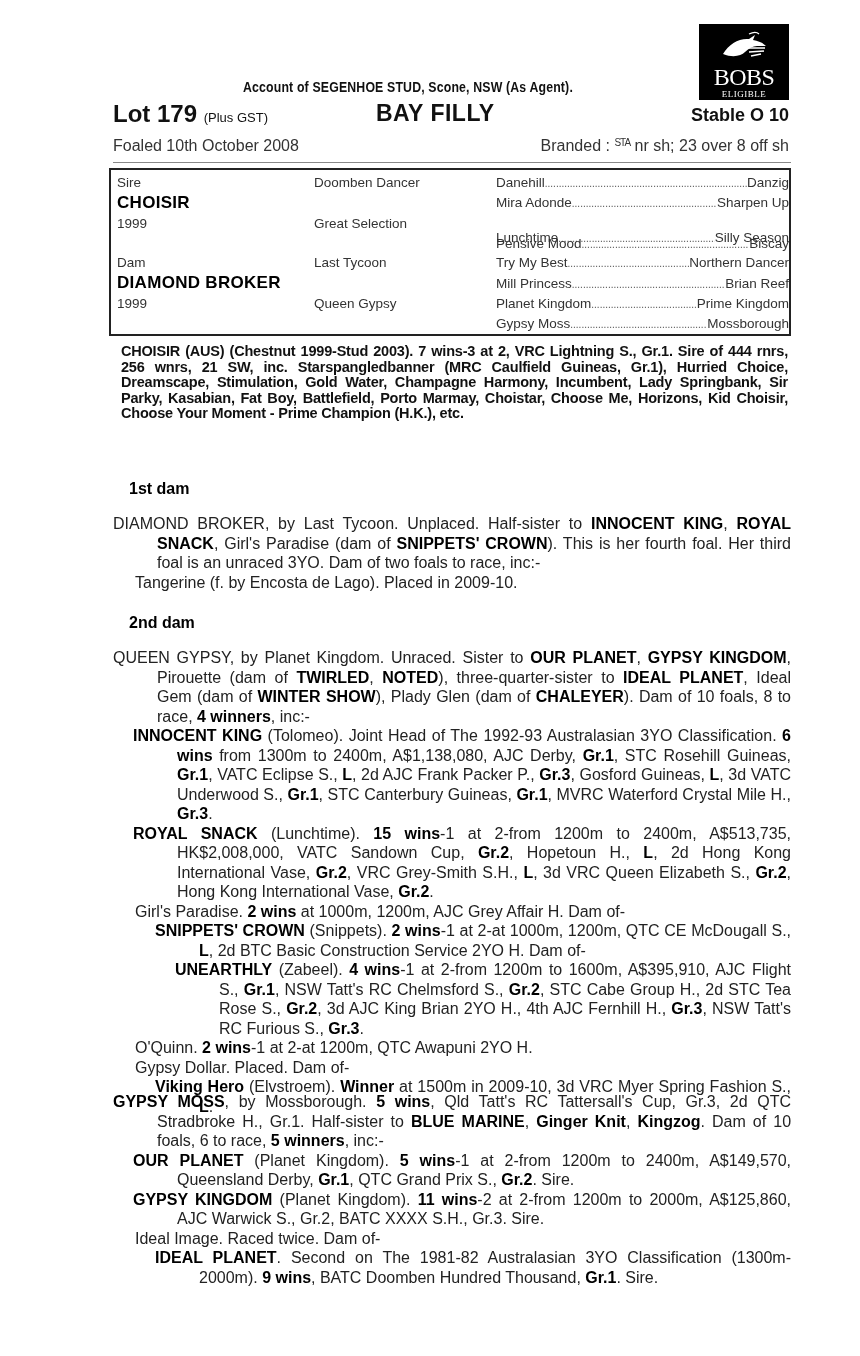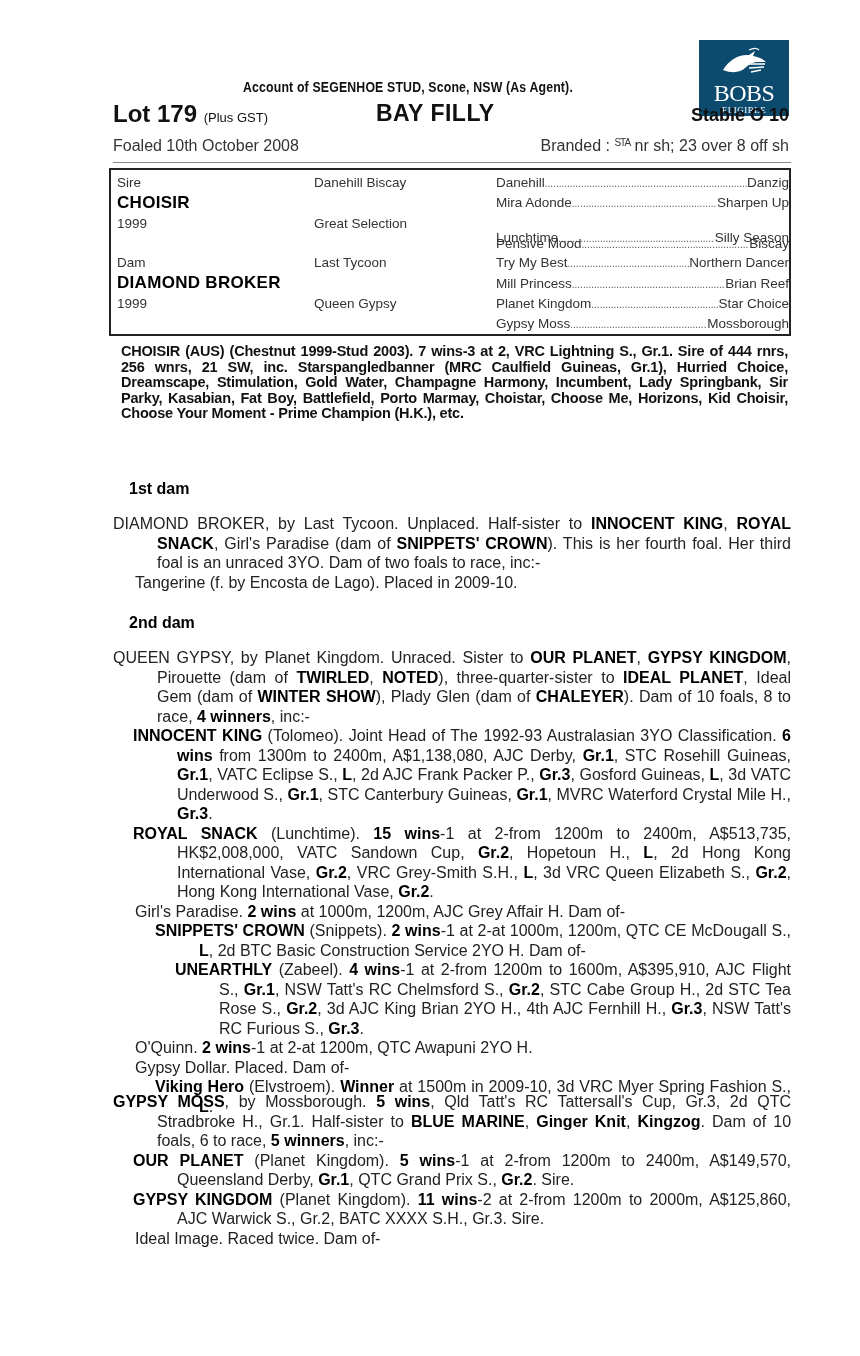--- a/index.html
+++ b/index.html
@@ -1,17 +1,17 @@
 <!DOCTYPE html>
 <html><head>
   <meta charset="utf-8">
   <style>
     html, body { margin: 0; padding: 0; background: #ffffff; }
     body { width: 860px; height: 1356px; position: relative; overflow: hidden; color: #111; font-family: "Liberation Sans", sans-serif; }
-    .logo { position: absolute; left: 699px; top: 24px; width: 90px; height: 76px; background: #0c4a6e; color: #fff; text-align: center; margin-top: 16px; }
+    .logo { position: absolute; left: 699px; top: 24px; width: 90px; height: 76px; background: #000000; color: #fff; text-align: center; }
     .logo svg { display: block; margin: 6px auto 0; }
     .logo .bobs { font-family: "Liberation Serif", serif; font-size: 24px; line-height: 22px; letter-spacing: -0.5px; margin-top: 2px; }
     .logo .elig { font-family: "Liberation Serif", serif; font-size: 9px; letter-spacing: 0.5px; margin-top: 1px; }
     .account { position: absolute; left: 243px; top: 78px; font-family: "Liberation Sans", sans-serif; font-weight: bold; font-size: 15px; transform: scaleX(0.82); transform-origin: left top; white-space: nowrap; letter-spacing: 0.2px; }
     .lotline { position: absolute; left: 113px; top: 100px; width: 678px; height: 30px; }
     .lot { position: absolute; left: 0; top: 0; font-weight: bold; font-size: 24px; }
     .lot .gst { font-weight: normal; font-size: 13px; }
     .sex { position: absolute; left: 263px; top: 0; font-weight: bold; font-size: 23px; letter-spacing: 0.5px; }
     .stable { position: absolute; right: 2px; top: 5px; font-weight: bold; font-size: 18px; }
     .foaled { position: absolute; left: 113px; top: 137px; font-size: 16px; color: #333; }
@@ -68,21 +68,21 @@
 <div class="rule"></div>
 
 <div class="pedigree">
   <div class="c" style="left:6px;top:5px;">Sire</div>
   <div class="c big" style="left:6px;top:23px;">CHOISIR</div>
   <div class="c" style="left:6px;top:46px;">1999</div>
   <div class="c" style="left:6px;top:85px;">Dam</div>
   <div class="c big" style="left:6px;top:103px;">DIAMOND BROKER</div>
   <div class="c" style="left:6px;top:126px;">1999</div>
 
-  <div class="c" style="left:203px;top:5px;">Danehill Biscay</div>
+  <div class="c" style="left:203px;top:5px;">Doomben Dancer</div>
   <div class="c" style="left:203px;top:46px;">Great Selection</div>
   <div class="c" style="left:203px;top:85px;">Last Tycoon</div>
   <div class="c" style="left:203px;top:126px;">Queen Gypsy</div>
 
   <div class="g3" style="top:5px;">
       <span class="l">Danehill</span>
       <span class="dots"></span>
       <span class="r">Danzig</span>
     </div>
   <div class="g3" style="top:25px;">
@@ -106,21 +106,21 @@
       <span class="r">Northern Dancer</span>
     </div>
   <div class="g3" style="top:106px;">
       <span class="l">Mill Princess</span>
       <span class="dots"></span>
       <span class="r">Brian Reef</span>
     </div>
   <div class="g3" style="top:126px;">
       <span class="l">Planet Kingdom</span>
       <span class="dots"></span>
-      <span class="r">Star Choice</span>
+      <span class="r">Prime Kingdom</span>
     </div>
   <div class="g3" style="top:146px;">
       <span class="l">Gypsy Moss</span>
       <span class="dots"></span>
       <span class="r">Mossborough</span>
     </div>
 </div>
 
 <div class="sire-blurb">CHOISIR (AUS) (Chestnut 1999-Stud 2003). 7 wins-3 at 2, VRC Lightning S., Gr.1. Sire of 444 rnrs, 256 wnrs, 21 SW, inc. Starspangledbanner (MRC Caulfield Guineas, Gr.1), Hurried Choice, Dreamscape, Stimulation, Gold Water, Champagne Harmony, Incumbent, Lady Springbank, Sir Parky, Kasabian, Fat Boy, Battlefield, Porto Marmay, Choistar, Choose Me, Horizons, Kid Choisir, Choose Your Moment - Prime Champion (H.K.), etc.</div>
 
@@ -153,13 +153,14 @@
 
 <div class="sec" style="top:1092px;">
   <p class="i0"><b>GYPSY MOSS</b><span>, by Mossborough. </span><b>5 wins</b><span>, Qld Tatt's RC Tattersall's Cup, Gr.3, 2d QTC Stradbroke H., Gr.1. Half-sister to </span><b>BLUE MARINE</b><span>, </span><b>Ginger Knit</b><span>, </span><b>Kingzog</b><span>. Dam of 10 foals, 6 to race, </span><b>5 winners</b><span>, inc:-</span></p>
 
   <p class="i1"><b>OUR PLANET</b><span> (Planet Kingdom). </span><b>5 wins</b><span>-1 at 2-from 1200m to 2400m, A$149,570, Queensland Derby, </span><b>Gr.1</b><span>, QTC Grand Prix S., </span><b>Gr.2</b><span>. Sire.</span></p>
 
   <p class="i1"><b>GYPSY KINGDOM</b><span> (Planet Kingdom). </span><b>11 wins</b><span>-2 at 2-from 1200m to 2000m, A$125,860, AJC Warwick S., Gr.2, BATC XXXX S.H., Gr.3. Sire.</span></p>
 
   <p class="i1s">Ideal Image. Raced twice. Dam of-</p>
 
+  <p class="i2"><b>IDEAL PLANET</b><span>. Second on The 1981-82 Australasian 3YO Classification (1300m-2000m). </span><b>9 wins</b><span>, BATC Doomben Hundred Thousand, </span><b>Gr.1</b><span>. Sire.</span></p>
 </div>
 
 </body></html>

